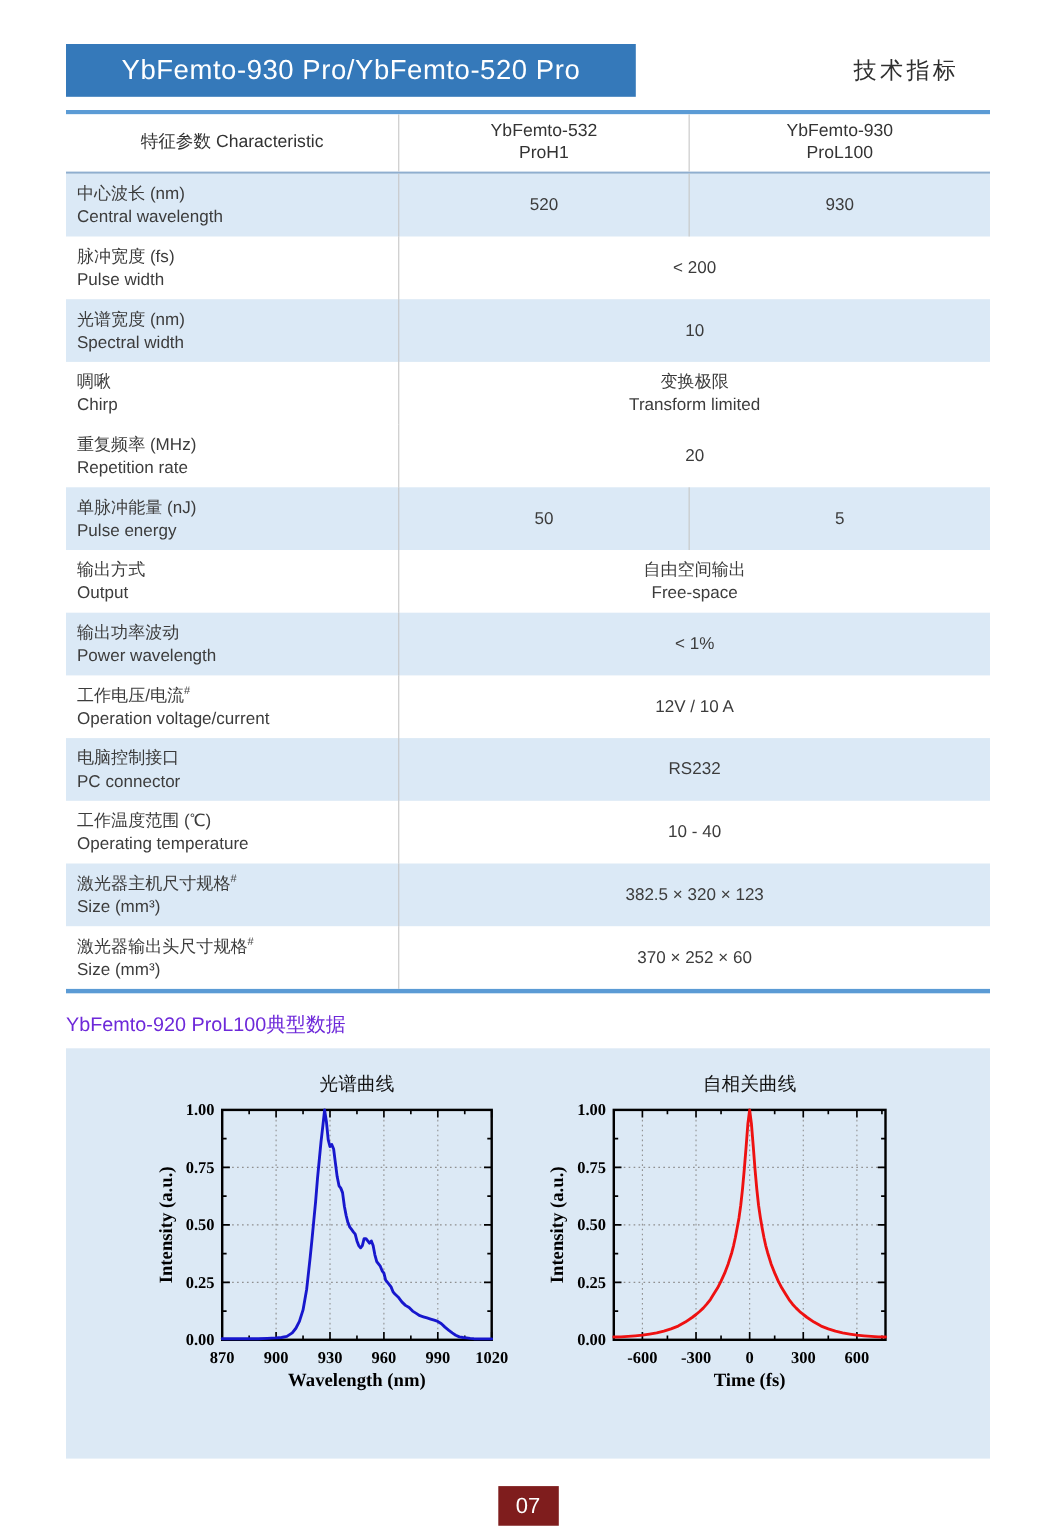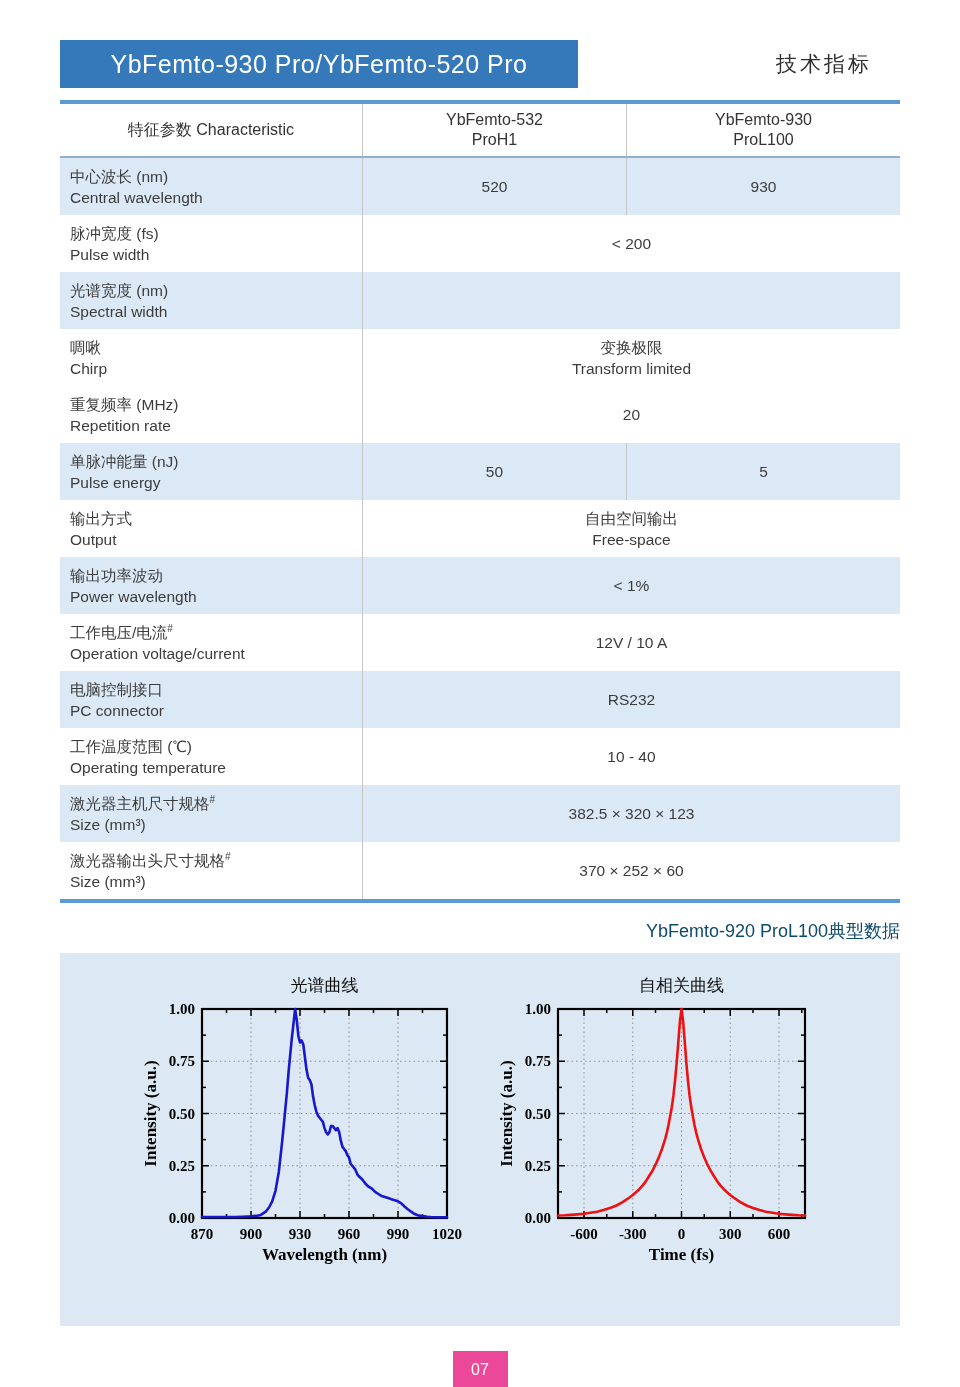--- a/index.html
+++ b/index.html
@@ -26,31 +26,31 @@
   .c2{width:31.43%;align-items:center;text-align:center;}
   .c2.divided{border-right:1px solid #c6c6c6;}
   .c3{width:32.5%;align-items:center;text-align:center;}
   .cspan{width:63.93%;align-items:center;text-align:center;}
   .thead .cell{font-size:16px;color:#333;line-height:20px;align-items:center;}
   .thead .c1{align-items:center;padding-left:0;}
   .zh,.en{font-size:15.5px;line-height:21px;color:#3c3c3c;}
   .val{font-size:15.5px;line-height:21px;color:#3c3c3c;}
   sup{font-size:10px;line-height:0;}
   
-  .caption{margin-top:16px;text-align:right;font-size:18px;color:#0c4a6e;}
+  .caption{margin-top:16px;text-align:left;font-size:18px;color:#6d28d9;}
   .panel{margin-top:10px;width:840px;height:373px;background:#dce9f5;display:flex;}
   svg{display:block;}
   .ctitle{font-family:"Liberation Sans",sans-serif;font-size:17px;fill:#111;}
   .ctick{font-family:"Liberation Serif",serif;font-weight:bold;font-size:15px;fill:#000;}
   .caxis{font-family:"Liberation Serif",serif;font-weight:bold;font-size:17px;fill:#000;}
   
   .footer{display:flex;justify-content:center;margin-top:25px;}
   .pagebox{
-    width:55px;height:37px;background:#ec4899;color:#fff;
-    display:flex;align-items:center;justify-content:center;font-size:16px;
+    width:55px;height:37px;background:#7f1d1d;color:#fff;
+    display:flex;align-items:center;justify-content:center;font-size:20px;
   }
 </style>
 </head>
 <body>
 
 <div class="content">
 
   <div class="topbar">
     <div class="banner">
       <span>YbFemto-930 Pro/YbFemto-520 Pro</span>
@@ -87,20 +87,23 @@
       </div>
       <div class="cell cspan val">
         <div>&lt; 200</div>
       </div>
     </div>
 
     <div class="trow alt">
       <div class="cell c1">
         <div class="zh"><span>光谱宽度 (nm)</span><sup></sup></div>
         <div class="en">Spectral width</div>
+      </div>
+      <div class="cell cspan val">
+        <div>10</div>
       </div>
     </div>
 
     <div class="trow">
       <div class="cell c1">
         <div class="zh"><span>啁啾</span><sup></sup></div>
         <div class="en">Chirp</div>
       </div>
       <div class="cell cspan val">
         <div>变换极限</div>

